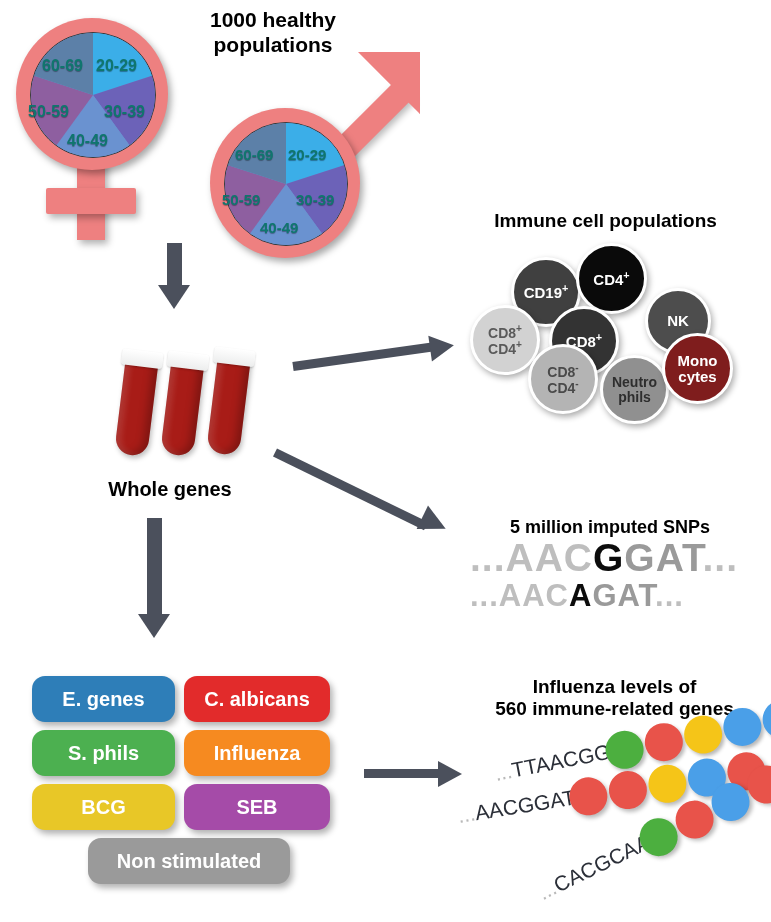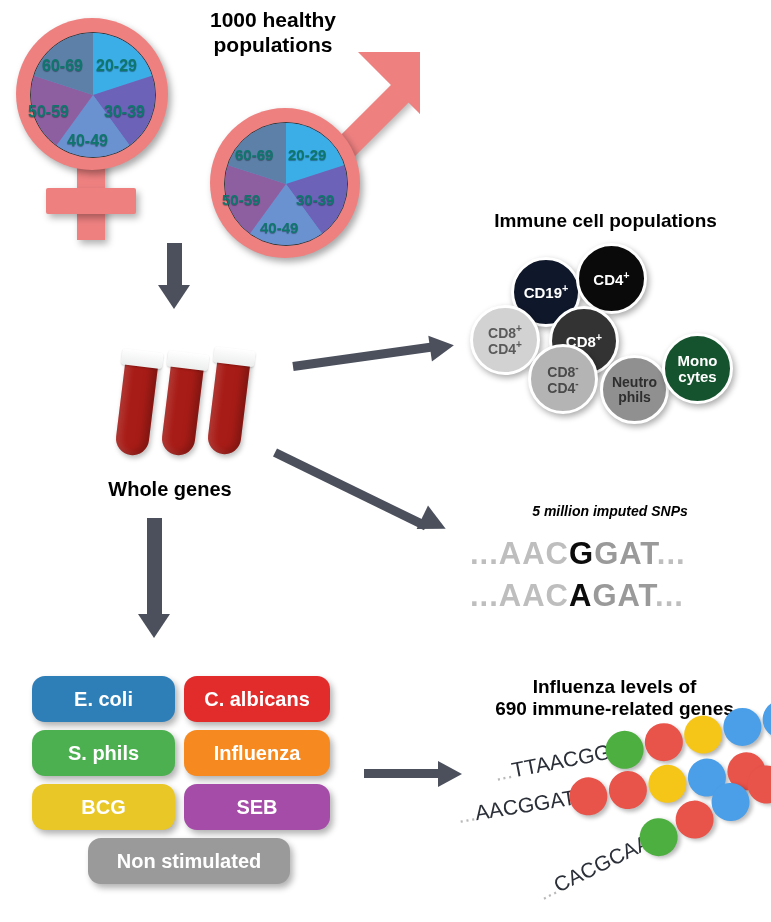--- a/index.html
+++ b/index.html
@@ -132,62 +132,65 @@
   </div>
   <div class="hdr" style="left:80px;top:478px;width:180px;font-size:20px;">Whole genes</div>
 
   <div>
     <div class="ar-line" style="left:293px;top:362px;width:146px;height:9px;transform:rotate(-8deg);"></div>
     <div class="ar-head" style="left:430px;top:334px;border-top:13px solid transparent;border-bottom:13px solid transparent;border-left:24px solid #4B505C;transform:rotate(-8deg);"></div>
   </div>
 
   <div class="hdr" style="left:440px;top:210px;width:331px;font-size:19px;">Immune cell populations</div>
   <div style="position:absolute;left:0;top:0;width:771px;height:922px;pointer-events:none;">
-      <div class="cell" style="left: 511px; top: 257px; width: 70px; height: 70px; background: #0f172a; color: rgb(255, 255, 255); font-size: 15px; pointer-events: auto;">
+      <div class="cell" style="left: 511px; top: 257px; width: 70px; height: 70px; background: #404040; color: rgb(255, 255, 255); font-size: 15px; pointer-events: auto;">
         <div>CD19<sup style="font-size:.72em;">+</sup></div>
       </div>
       <div class="cell" style="left: 576px; top: 243px; width: 71px; height: 71px; background: rgb(10, 10, 10); color: rgb(255, 255, 255); font-size: 15px; pointer-events: auto;">
         <div>CD4<sup style="font-size:.72em;">+</sup></div>
       </div>
       <div class="cell" style="left: 470px; top: 305px; width: 70px; height: 70px; background: rgb(210, 210, 210); color: rgb(90, 90, 90); font-size: 14px; pointer-events: auto;">
         <div>CD8<sup style="font-size:.72em;">+</sup><br>CD4<sup style="font-size:.72em;">+</sup></div>
       </div>
       <div class="cell" style="left: 549px; top: 306px; width: 70px; height: 70px; background: rgb(51, 51, 51); color: rgb(255, 255, 255); font-size: 15px; pointer-events: auto;">
         <div>CD8<sup style="font-size:.72em;">+</sup></div>
       </div>
+      <div class="cell" style="left: 645px; top: 288px; width: 66px; height: 66px; background: rgb(77, 77, 77); color: rgb(255, 255, 255); font-size: 15px; pointer-events: auto;">
+        <div>NK</div>
+      </div>
       <div class="cell" style="left: 528px; top: 344px; width: 70px; height: 70px; background: rgb(180, 180, 180); color: rgb(74, 74, 74); font-size: 14px; pointer-events: auto;">
         <div>CD8<sup style="font-size:.72em;">-</sup><br>CD4<sup style="font-size:.72em;">-</sup></div>
       </div>
       <div class="cell" style="left: 600px; top: 355px; width: 69px; height: 69px; background: rgb(144, 144, 144); color: rgb(46, 46, 46); font-size: 14px; pointer-events: auto;">
         <div>Neutro<br>phils</div>
       </div>
-      <div class="cell" style="left: 662px; top: 333px; width: 71px; height: 71px; background: #14532d; color: rgb(255, 255, 255); font-size: 15px; pointer-events: auto;">
+      <div class="cell" style="left: 662px; top: 333px; width: 71px; height: 71px; background: #7f1d1d; color: rgb(255, 255, 255); font-size: 15px; pointer-events: auto;">
         <div>Mono<br>cytes</div>
       </div>
     </div>
 
   <div>
     <div class="ar-line" style="left:275px;top:448px;width:168px;height:9px;transform:rotate(26deg);"></div>
     <div class="ar-head" style="left:421px;top:510px;border-top:13px solid transparent;border-bottom:13px solid transparent;border-left:26px solid #4B505C;transform:rotate(26deg);"></div>
   </div>
 
-  <div class="hdr" style="left:460px;top:503px;width:300px;font-size:14px;font-style:italic;">5 million imputed SNPs</div>
+  <div class="hdr" style="left:460px;top:517px;width:300px;font-size:18px;">5 million imputed SNPs</div>
   <div style="position:absolute;left:470px;top:536px;width:290px;height:80px;">
-      <div class="snp-row" style="left: 0px; top: 0px; font-size: 31px;"><span class="snp-dim">...</span><span class="snp-dim">AAC</span><span class="snp-hi">G</span><span class="snp-mid">GAT</span><span class="snp-dim">...</span></div>
+      <div class="snp-row" style="left: 0px; top: 0px; font-size: 39px;"><span class="snp-dim">...</span><span class="snp-dim">AAC</span><span class="snp-hi">G</span><span class="snp-mid">GAT</span><span class="snp-dim">...</span></div>
       <div class="snp-row" style="left: 0px; top: 42px; font-size: 31px;"><span class="snp-dim">...</span><span class="snp-dim">AAC</span><span class="snp-hi">A</span><span class="snp-mid">GAT</span><span class="snp-dim">...</span></div>
     </div>
 
   <div>
     <div class="ar-line" style="left:147px;top:518px;width:15px;height:100px;"></div>
     <div class="ar-head" style="left:138px;top:614px;border-left:16px solid transparent;border-right:16px solid transparent;border-top:24px solid #4B505C;"></div>
   </div>
 
   <div style="position:absolute;left:0;top:0;width:400px;height:922px;">
       <div class="stim" style="left: 32px; top: 676px; width: 143px; height: 46px; background: rgb(46, 126, 184); font-size: 20px;">
-        <span>E. coli</span>
+        <span>E. genes</span>
       </div>
       <div class="stim" style="left: 184px; top: 676px; width: 146px; height: 46px; background: rgb(226, 43, 43); font-size: 20px; text-align: right;">
         <span>C. albicans</span>
       </div>
       <div class="stim" style="left: 32px; top: 730px; width: 143px; height: 46px; background: rgb(76, 176, 80); font-size: 20px;">
         <span>S. phils</span>
       </div>
       <div class="stim" style="left: 32px; top: 784px; width: 143px; height: 46px; background: rgb(232, 199, 39); font-size: 20px;">
         <span>BCG</span>
       </div>
@@ -202,21 +205,21 @@
       </div>
     </div>
 
   <div>
     <div class="ar-line" style="left:364px;top:769px;width:79px;height:9px;"></div>
     <div class="ar-head" style="left:438px;top:761px;border-top:13px solid transparent;border-bottom:13px solid transparent;border-left:24px solid #4B505C;"></div>
   </div>
 
   <div class="hdr" style="left:458px;top:676px;width:313px;font-size:19px;">
     <div>Influenza levels of</div>
-    <div>690 immune-related genes</div>
+    <div>560 immune-related genes</div>
   </div>
   <div style="position:absolute;left:440px;top:740px;width:331px;height:182px;">
       <div class="rna" style="left: 55px; top: 16px; width: 300px; height: 38px; transform: rotate(-11deg);">
         <span class="rna-seq" style="left: 0px; top: 5.98px; font-size: 21px;"><span style="color:#b9b9b9;">...</span>TTAACGG</span>
         <div class="bead" style="left: 113.02px; top: 0px; width: 38px; height: 38px; background: rgb(76, 175, 63);"></div>
         <div class="bead" style="left: 153.02px; top: 0px; width: 38px; height: 38px; background: rgb(232, 83, 74);"></div>
         <div class="bead" style="left: 193.02px; top: 0px; width: 38px; height: 38px; background: rgb(245, 197, 24);"></div>
         <div class="bead" style="left: 233.02px; top: 0px; width: 38px; height: 38px; background: rgb(74, 159, 232);"></div>
         <div class="bead" style="left: 273.02px; top: 0px; width: 38px; height: 38px; background: rgb(74, 159, 232);"></div>
       </div>

